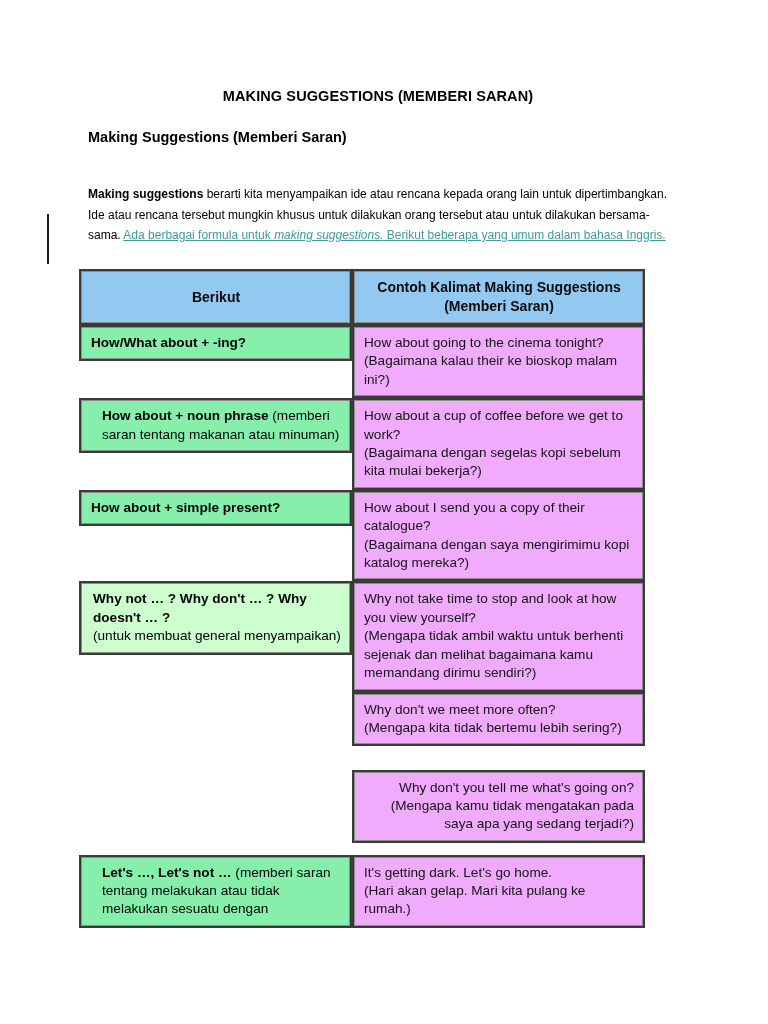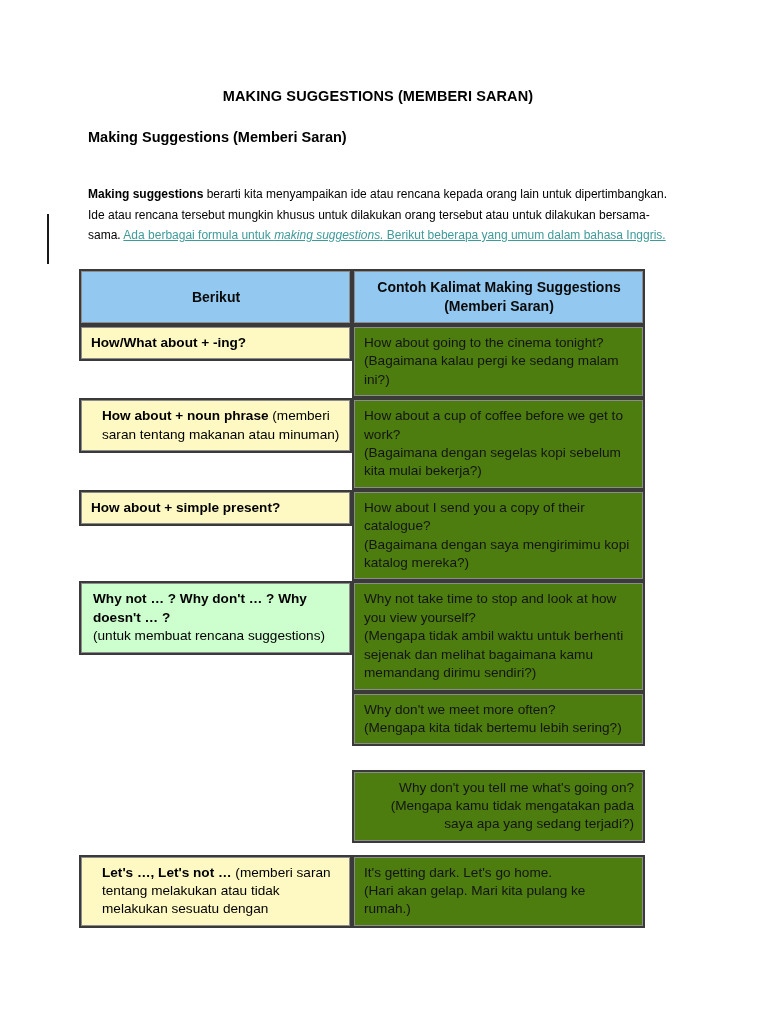--- a/index.html
+++ b/index.html
@@ -110,36 +110,36 @@
     line-height: 19px;
     color: #0a0a0a;
     height: 56px;
     display: flex;
     align-items: center;
     justify-content: center;
   }
 
   
   .formula {
-    background: #fef9c3;
+    background: #86efac;
     display: flex;
     flex-direction: column;
     justify-content: flex-end;
   }
   .formula.green { background: #cdfecd; padding-left: 12px; }
   .formula b { font-weight: bold; }
 
   .formula-top {
     justify-content: flex-start;
     padding-left: 21px;
   }
 
   
   .example {
-    background: #4d7c0f;
+    background: #f0abfc;
     color: #141414;
   }
 
   
   .r1 { height: 70px; }
   .r2 { height: 90px; }
   .r3 { height: 88px; }
   .r4 { height: 110px; }
   .r5 { height: 78px; }
   .r6 { height: 85px; text-align: right; }
@@ -179,21 +179,21 @@
 
       <tr class="r1">
         <td>
           <div class="cell formula">
             <div><b>How/What about + -ing?</b><span></span></div>
           </div>
         </td>
         <td>
           <div class="cell example">
             <div>How about  going to the cinema tonight?</div>
-            <div>(Bagaimana kalau pergi ke sedang malam ini?)</div>
+            <div>(Bagaimana kalau their ke bioskop malam ini?)</div>
           </div>
         </td>
       </tr>
 
       <tr class="r2">
         <td>
           <div class="cell formula formula-top">
             <div><b>How about + noun phrase</b><span> (memberi saran tentang makanan atau minuman)</span></div>
           </div>
         </td>
@@ -216,21 +216,21 @@
             <div>How about I send you a copy of their catalogue?</div>
             <div>(Bagaimana dengan saya mengirimimu kopi katalog mereka?)</div>
           </div>
         </td>
       </tr>
 
       <tr class="r4">
         <td rowspan="3">
           <div class="cell formula green">
             <div><b>Why not … ? Why don't … ? Why doesn't … ?</b></div>
-            <div>(untuk membuat rencana suggestions)</div>
+            <div>(untuk membuat general menyampaikan)</div>
           </div>
         </td>
         <td>
           <div class="cell example">
             <div>Why not take time to stop and look at how you view yourself?</div>
             <div>(Mengapa tidak ambil waktu untuk berhenti sejenak dan melihat bagaimana kamu memandang dirimu sendiri?)</div>
           </div>
         </td>
       </tr>
       <tr class="r5">

